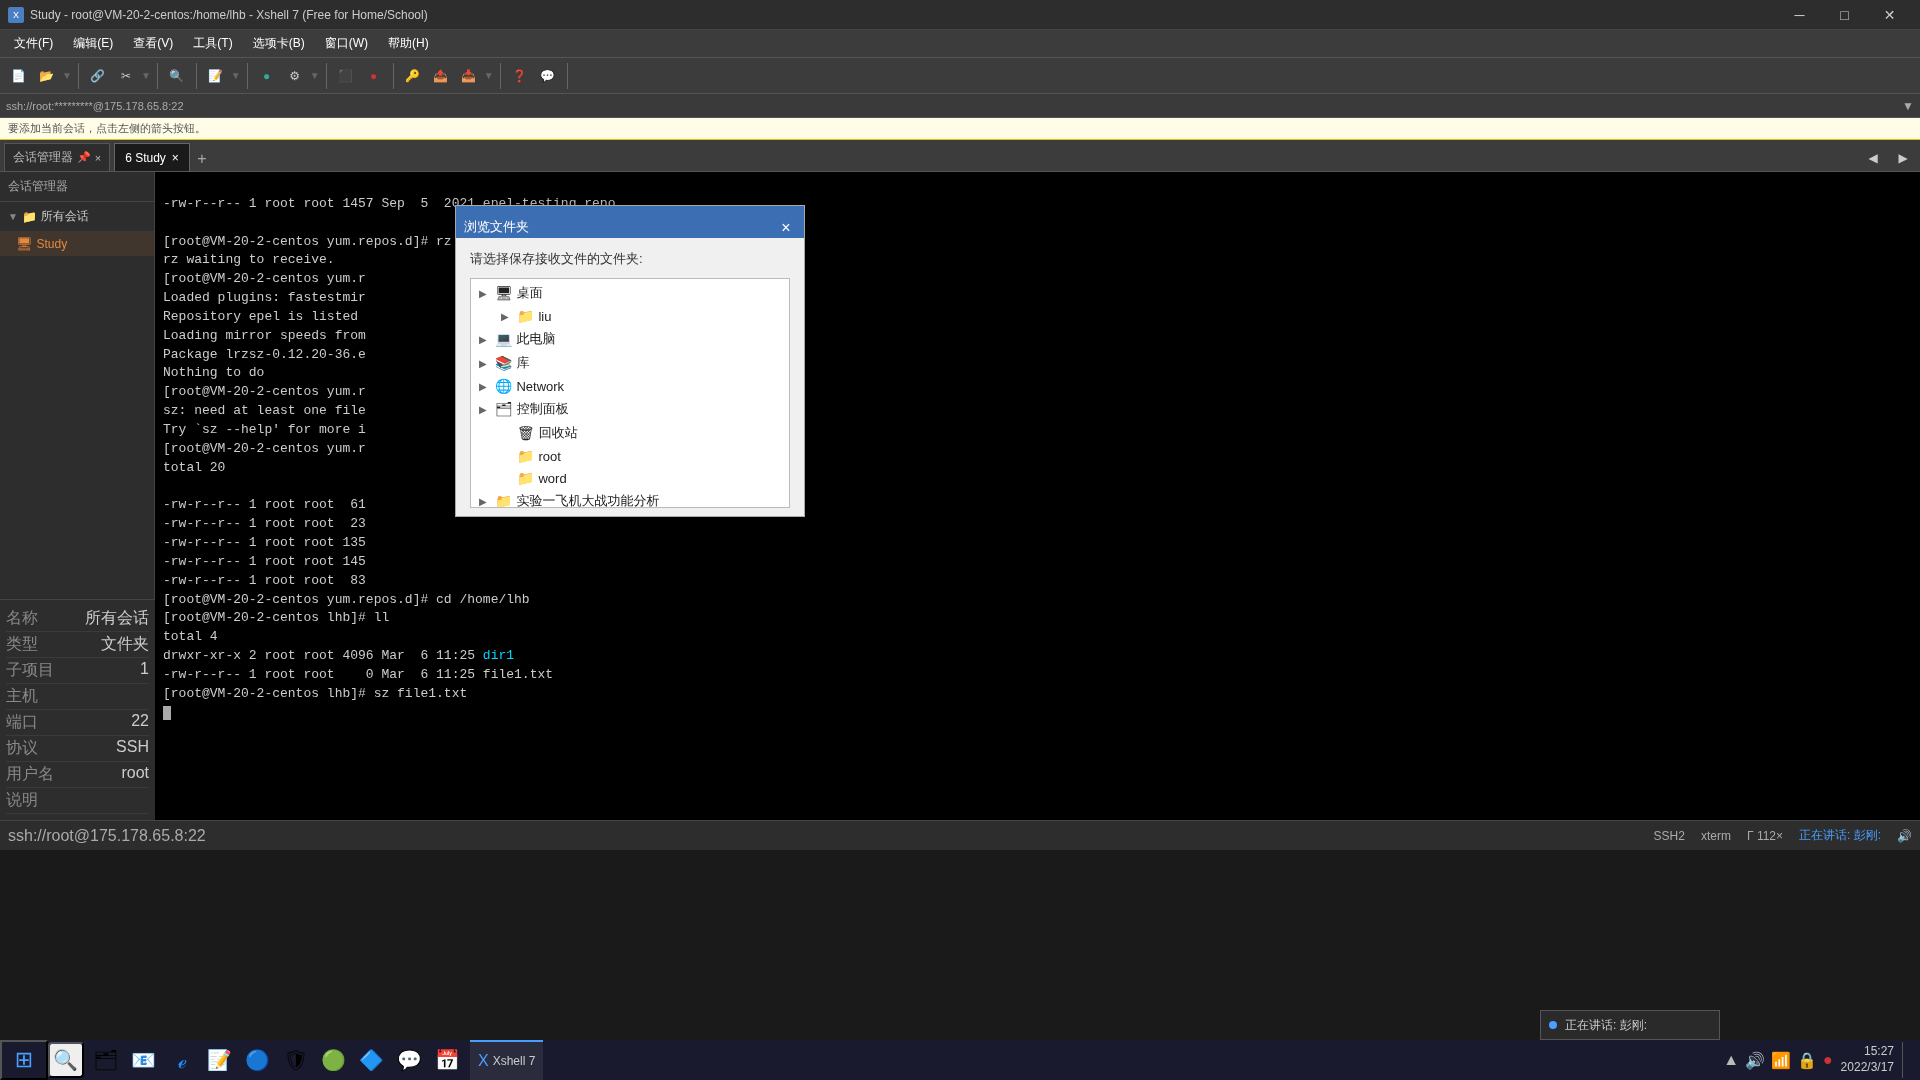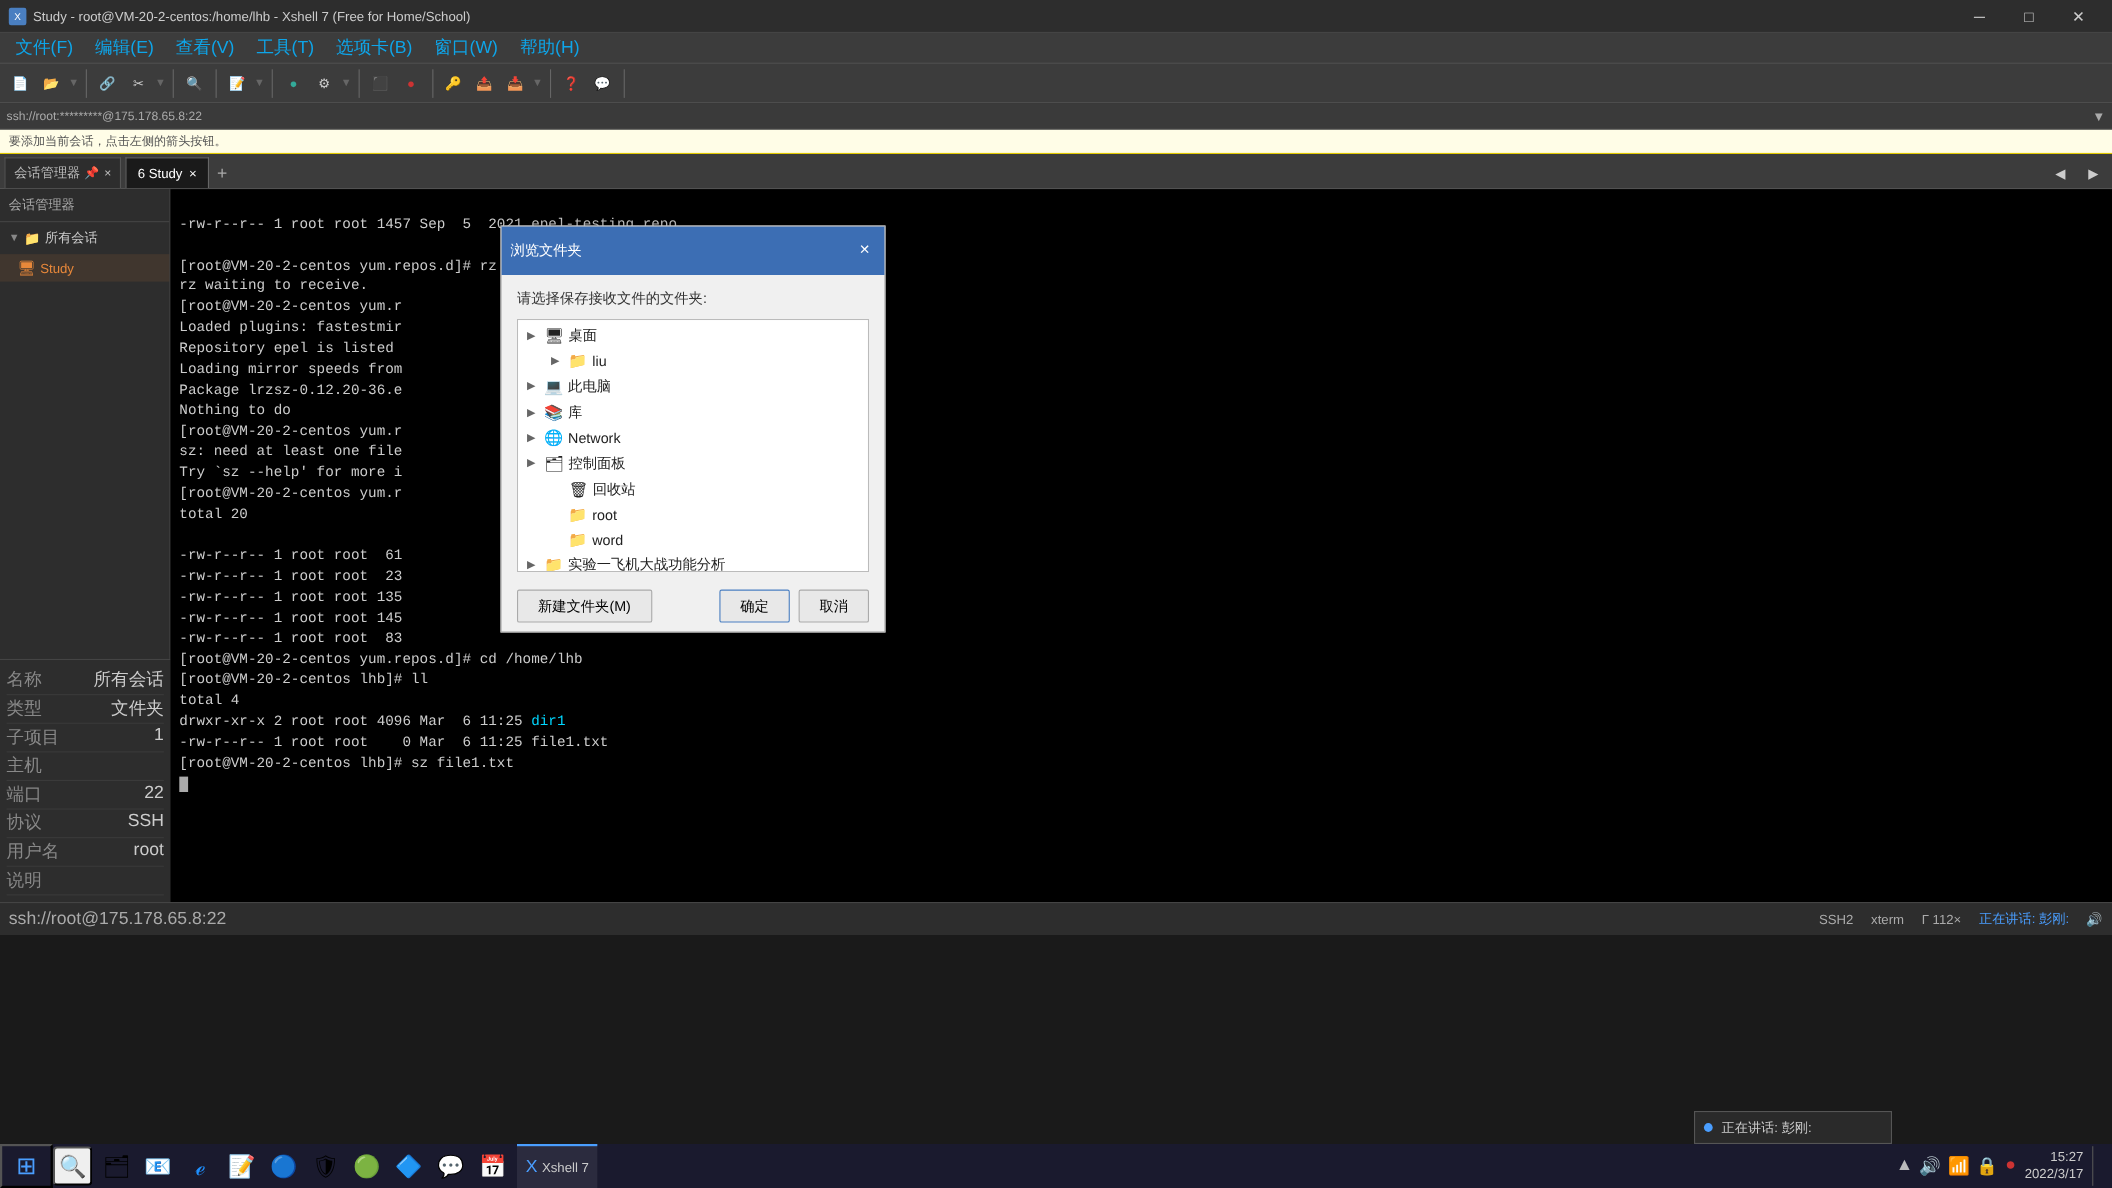--- a/index.html
+++ b/index.html
@@ -62,22 +62,22 @@
       width: 100%;
       height: 28px;
       background: #3c3c3c;
       display: flex;
       align-items: center;
       padding: 0 4px;
       border-bottom: 1px solid #555;
     }
     .menu-item {
       padding: 3px 10px;
-      color: #0ea5e9;
-      font-size: 16px;
+      color: #ffffff;
+      font-size: 12px;
       cursor: pointer;
     }
 
     
     #toolbar {
       width: 100%;
       height: 36px;
       background: #3c3c3c;
       display: flex;
       align-items: center;
@@ -362,24 +362,24 @@
     #dialog {
       width: 350px;
       background: #f0f0f0;
       border: 1px solid #aaa;
       box-shadow: 4px 4px 16px rgba(0,0,0,0.5);
       position: absolute;
       top: 205px;
       left: 455px;
     }
     #dialog-titlebar {
-      height: 44px;
+      height: 32px;
       background: #3c6eb4;
       display: flex;
-      align-items: center;
+      align-items: flex-start;
       justify-content: space-between;
       padding: 12px 8px;
       color: white;
       font-size: 13px;
     }
     #dialog-close-btn {
       width: 20px;
       height: 20px;
       background: transparent;
       border: none;
@@ -715,27 +715,20 @@
           <span class="expand-arrow" style="visibility:hidden;"> </span>
           <span class="folder-icon">📁</span>
           <span class="tree-item-label">word</span>
         </div>
 
         <div class="tree-item">
           <span class="expand-arrow">▶</span>
           <span class="folder-icon">📁</span>
           <span class="tree-item-label">实验一飞机大战功能分析</span>
         </div>
-      </div>
-    </div>
-    <div id="dialog-footer">
-      <button class="dialog-btn">新建文件夹(M)</button>
-      <div class="dialog-footer-right">
-        <button class="dialog-btn primary">确定</button>
-        <button class="dialog-btn">取消</button>
       </div>
     </div>
   </div>
 </div>
 
 <div id="taskbar">
   <button id="start-btn">
     <span style="font-size:22px; color:#4a9eff;">⊞</span>
   </button>
   <button class="taskbar-icon">

